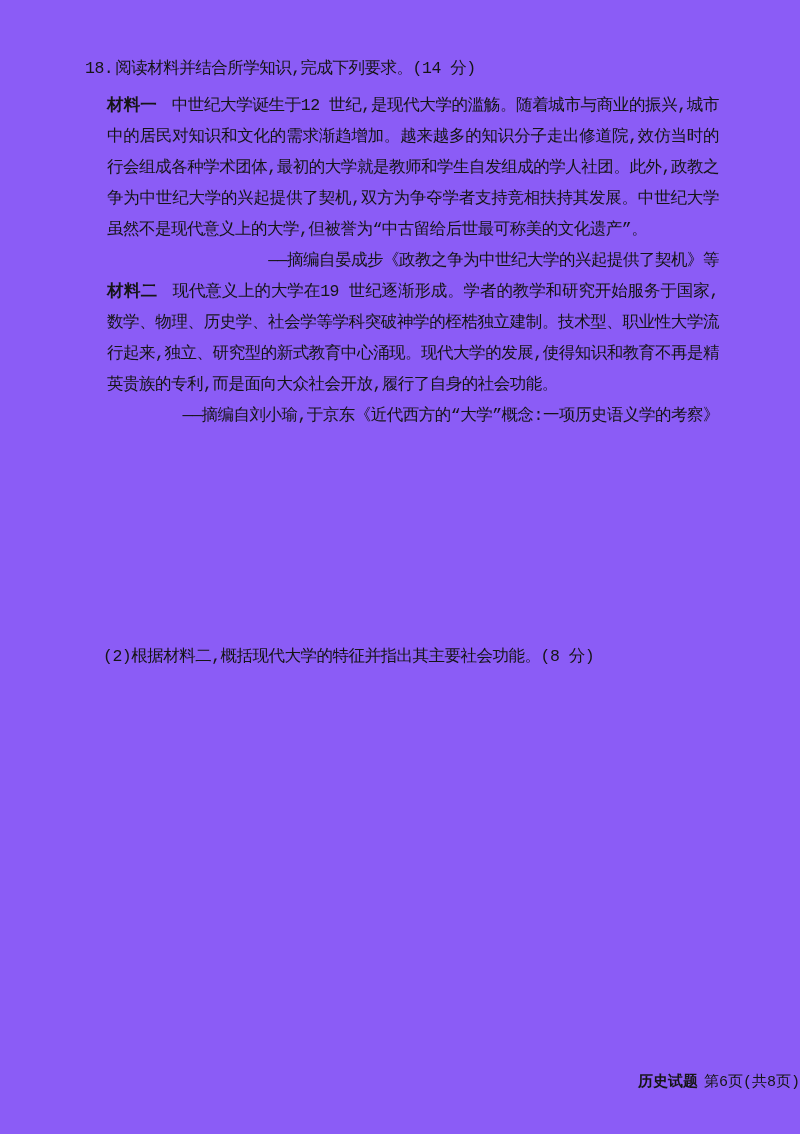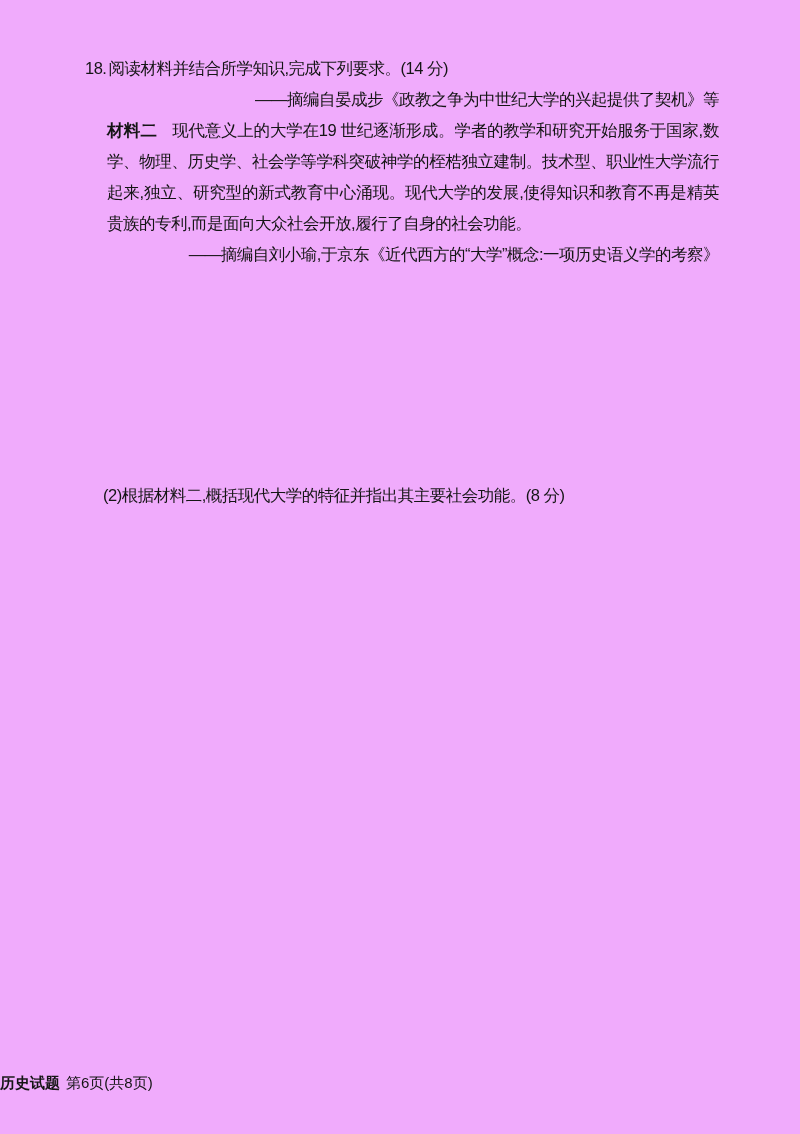--- a/index.html
+++ b/index.html
@@ -4,23 +4,23 @@
 <style>
   html, body {
     margin: 0;
     padding: 0;
     background: #ffffff;
   }
   .page {
     position: relative;
     width: 800px;
     height: 1134px;
-    background: #f0abfc;
+    background: #8b5cf6;
     color: #151515;
-    font-family: Liberation Sans, sans-serif;
+    font-family: Liberation Mono, monospace;
     font-size: 16.5px;
     letter-spacing: -0.5px;
     line-height: 31px;
     overflow: hidden;
   }
   .content {
     padding-top: 53px;
   }
   .q-line {
     padding-left: 85px;
@@ -51,39 +51,42 @@
     white-space: nowrap;
   }
   .answer-gap-1 {
     height: 210px;
   }
   .footer {
     position: absolute;
     left: 0;
     bottom: 36px;
     width: 100%;
-    text-align: left;
+    text-align: right;
     font-size: 15px;
     letter-spacing: 0;
   }
   .footer-subject {
     font-weight: bold;
     margin-right: 6px;
   }
 </style>
 </head>
 <body>
 
 <div class="page">
   <div class="content">
 
     <div class="q-line">
       <span class="q-num">18.</span><span>阅读材料并结合所学知识,完成下列要求。(14 分)</span>
     </div>
 
+    <p class="mat">
+      <span class="mat-label">材料一</span><span>中世纪大学诞生于12 世纪,是现代大学的滥觞。随着城市与商业的振兴,城市中的居民对知识和文化的需求渐趋增加。越来越多的知识分子走出修道院,效仿当时的行会组成各种学术团体,最初的大学就是教师和学生自发组成的学人社团。此外,政教之争为中世纪大学的兴起提供了契机,双方为争夺学者支持竞相扶持其发展。中世纪大学虽然不是现代意义上的大学,但被誉为“中古留给后世最可称美的文化遗产”。</span>
+    </p>
 
     <div class="source">——摘编自晏成步《政教之争为中世纪大学的兴起提供了契机》等</div>
 
     <p class="mat" style="margin-top:0;">
       <span class="mat-label">材料二</span><span>现代意义上的大学在19 世纪逐渐形成。学者的教学和研究开始服务于国家,数学、物理、历史学、社会学等学科突破神学的桎梏独立建制。技术型、职业性大学流行起来,独立、研究型的新式教育中心涌现。现代大学的发展,使得知识和教育不再是精英贵族的专利,而是面向大众社会开放,履行了自身的社会功能。</span>
     </p>
 
     <div class="source">——摘编自刘小瑜,于京东《近代西方的“大学”概念:一项历史语义学的考察》</div>
 
 

